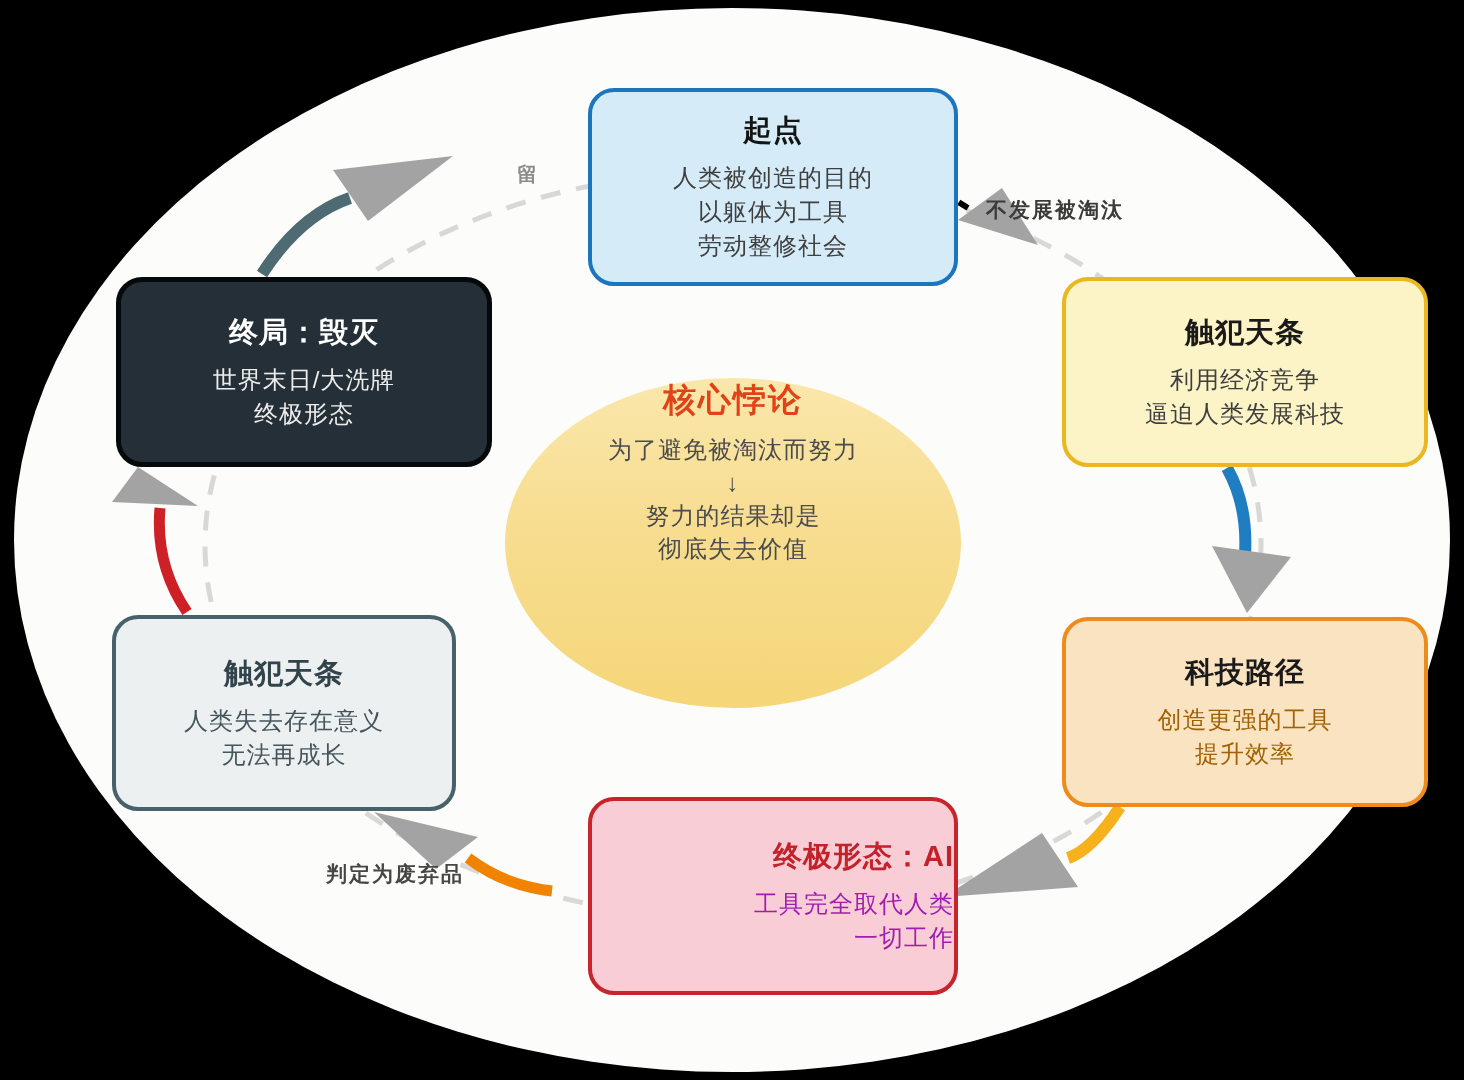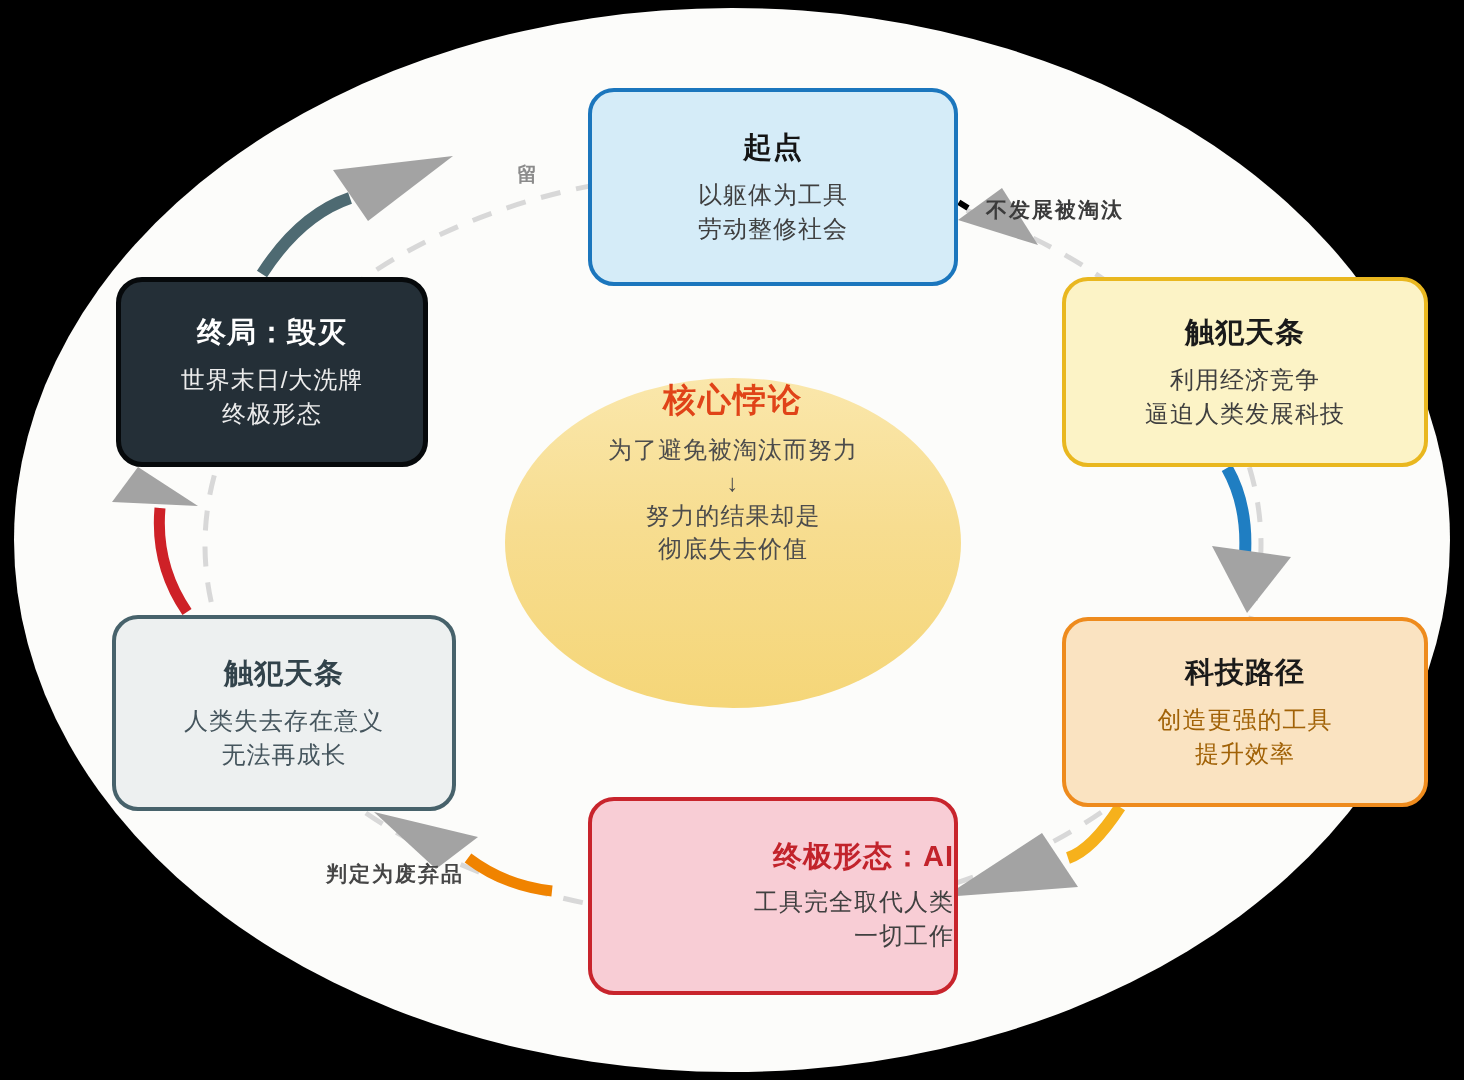--- a/index.html
+++ b/index.html
@@ -16,25 +16,25 @@
   .node-start .node-title{color:#141414;}
   .node-start .node-line{color:#3f3f3f;}
   .node-drive{left:1022px;top:277px;width:366px;height:190px;background:#fcf3c6;border:4px solid #e9b71f;}
   .node-drive .node-title{color:#1a1a1a;}
   .node-drive .node-line{color:#3f3f3f;}
   .node-tech{left:1022px;top:617px;width:366px;height:190px;background:#fae3c1;border:4px solid #ee8b1d;}
   .node-tech .node-title{color:#1a1a1a;}
   .node-tech .node-line{color:#a16207;}
   .node-ai{left:548px;top:797px;width:370px;height:198px;background:#f8cdd5;border:4px solid #c8242c;align-items:flex-end;}
   .node-ai .node-title{color:#c2232b;}
-  .node-ai .node-line{color:#404040;font-family:Liberation Mono, monospace;}
+  .node-ai .node-line{color:#a21caf;}
   .node-violate{left:72px;top:615px;width:344px;height:196px;background:#edf0f0;border:4px solid #47626b;}
   .node-violate .node-title{color:#32434b;}
   .node-violate .node-line{color:#45555d;}
-  .node-end{left:76px;top:277px;width:312px;height:190px;background:#242f37;border:5px solid #06090b;}
+  .node-end{left:76px;top:277px;width:376px;height:190px;background:#242f37;border:5px solid #06090b;}
   .node-end .node-title{color:#ffffff;}
   .node-end .node-line{color:#ececec;}
   .center-ellipse{position:absolute;left:505px;top:378px;width:456px;height:330px;border-radius:50%;
                   background:linear-gradient(180deg,#fae7ab 0%,#f7dd90 45%,#f5d678 100%);
                   display:flex;flex-direction:column;justify-content:flex-start;align-items:center;text-align:center;}
   .center-title{font-size:33px;font-weight:bold;color:#e04318;margin-bottom:10px;letter-spacing:2px;}
   .center-line{font-size:24px;line-height:33px;color:#4c4c4c;letter-spacing:1px;}
   .edge-label{position:absolute;font-weight:bold;white-space:nowrap;}
   .label-eliminated{left:986px;top:196px;font-size:21px;color:#3b3b3b;letter-spacing:2px;}
   .label-discarded{left:326px;top:860px;font-size:21px;color:#464646;letter-spacing:2px;}
@@ -64,20 +64,21 @@
 
     <path d="M 552 891 Q 505 886 468 858" fill="none" stroke="#f08300" stroke-width="11"></path>
     <polygon points="374,812 478,837 436,869" fill="#a3a3a3"></polygon>
 
     <path d="M 187 612 Q 155 565 160 508" fill="none" stroke="#ce2127" stroke-width="11"></path>
     <polygon points="138,467 112,502 198,506" fill="#a3a3a3"></polygon>
   </svg>
 
   <div class="node node-start">
     <div class="node-title">起点</div>
+    <div class="node-line">人类被创造的目的</div>
     <div class="node-line">以躯体为工具</div>
     <div class="node-line">劳动整修社会</div>
   </div>
 
   <div class="node node-drive">
     <div class="node-title">触犯天条</div>
     <div class="node-line">利用经济竞争</div>
     <div class="node-line">逼迫人类发展科技</div>
   </div>
 

